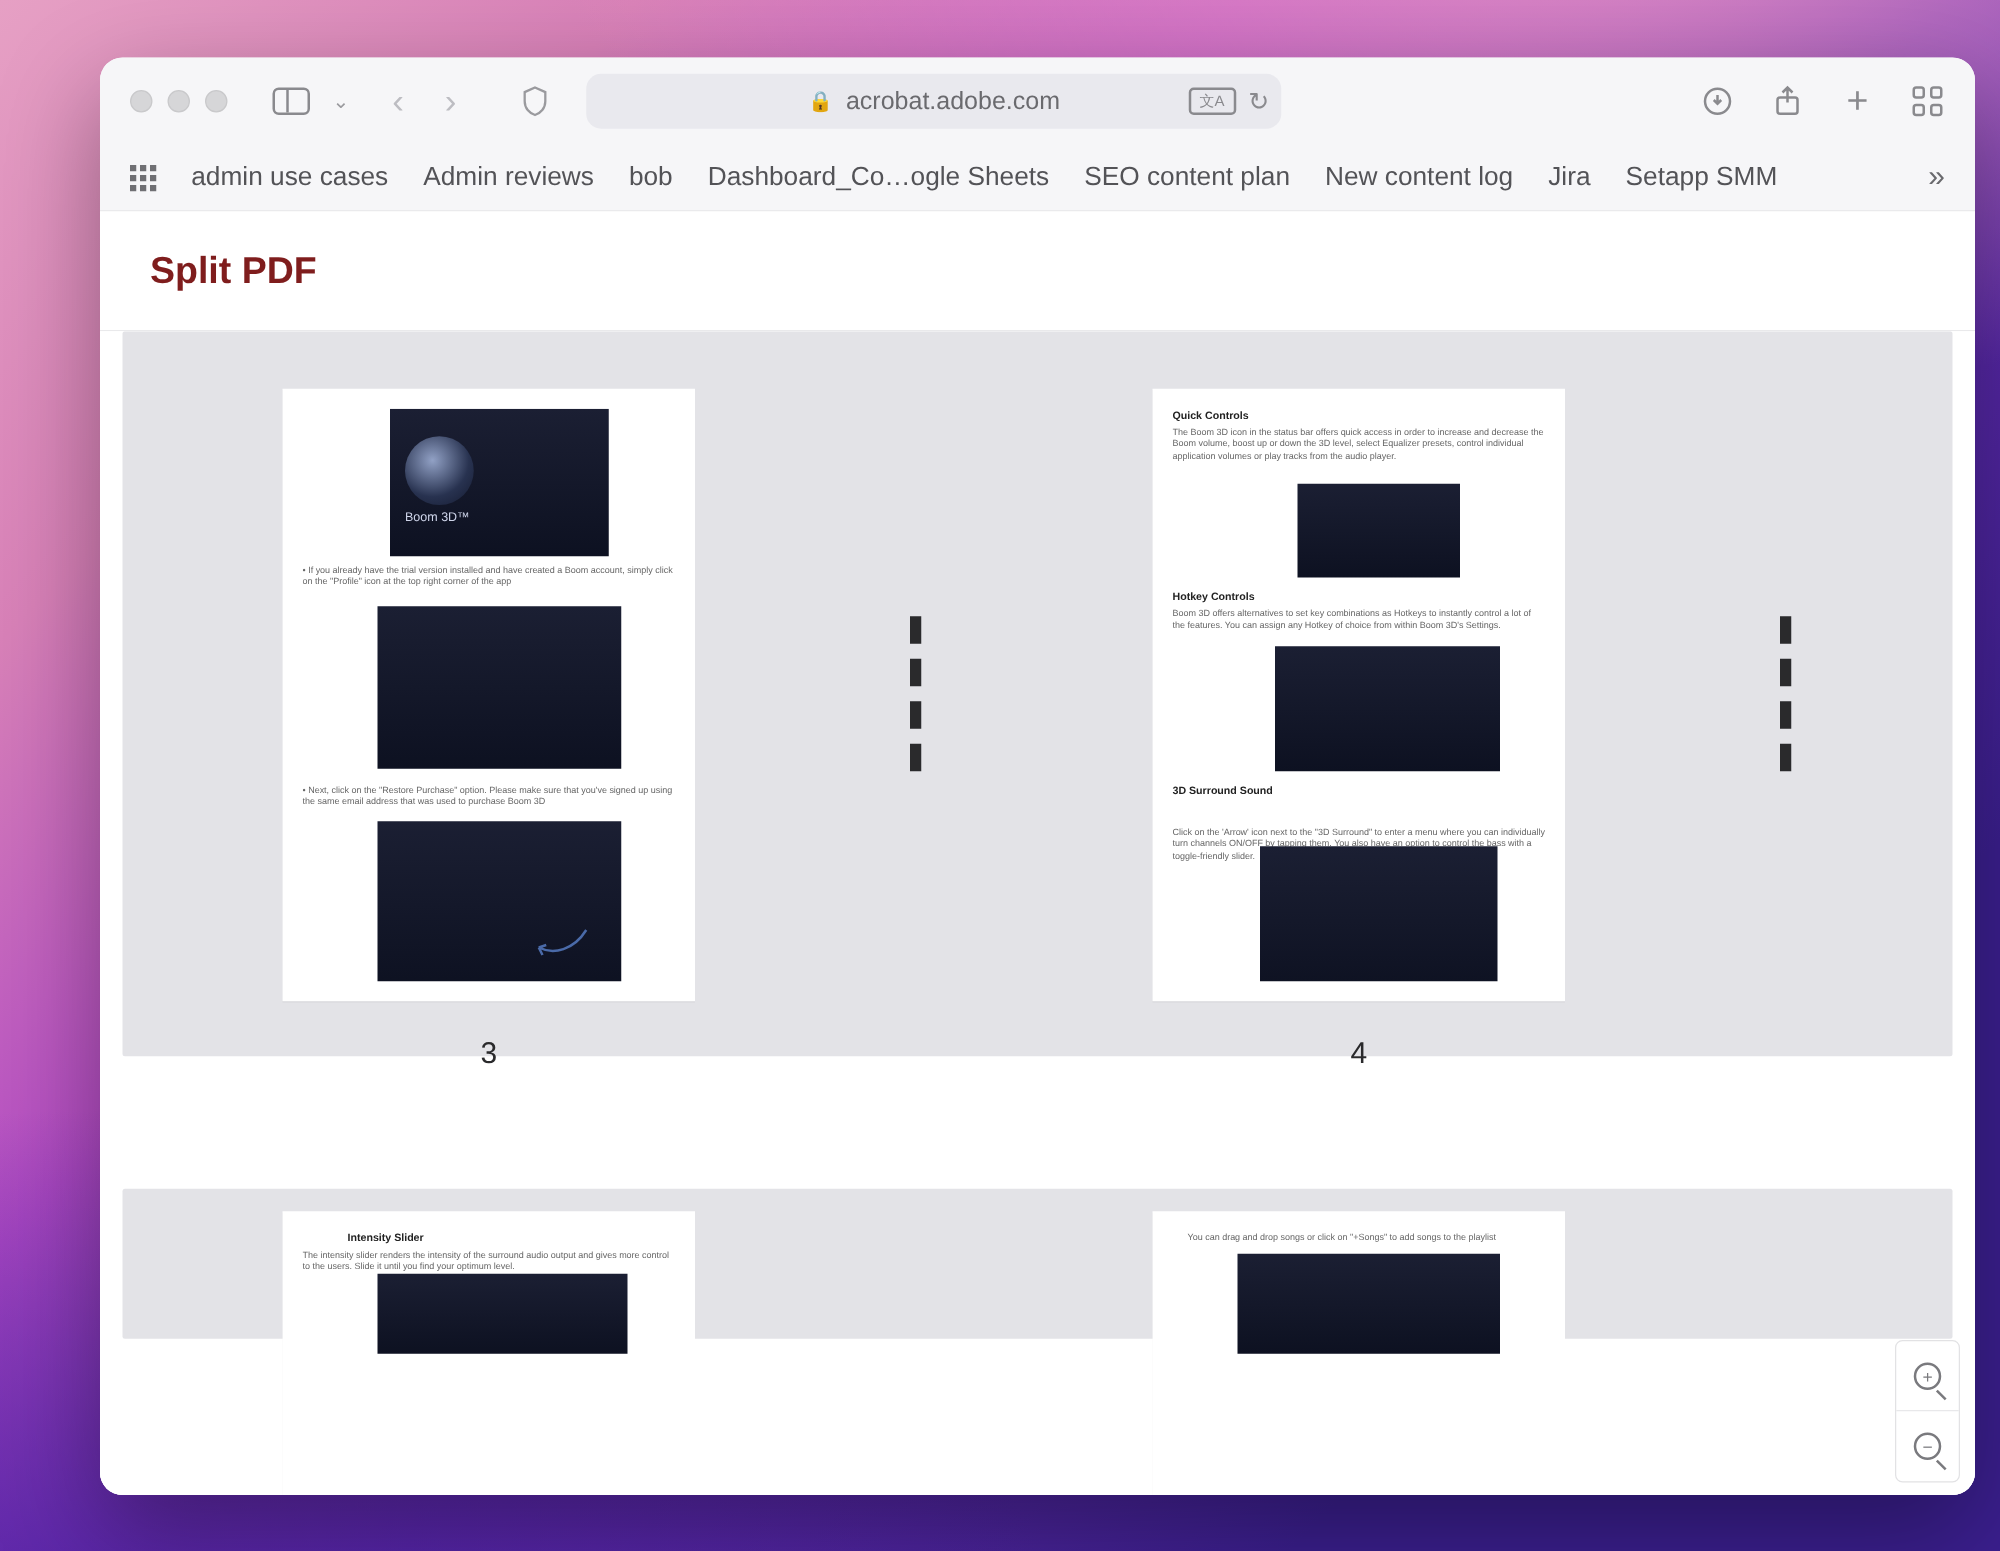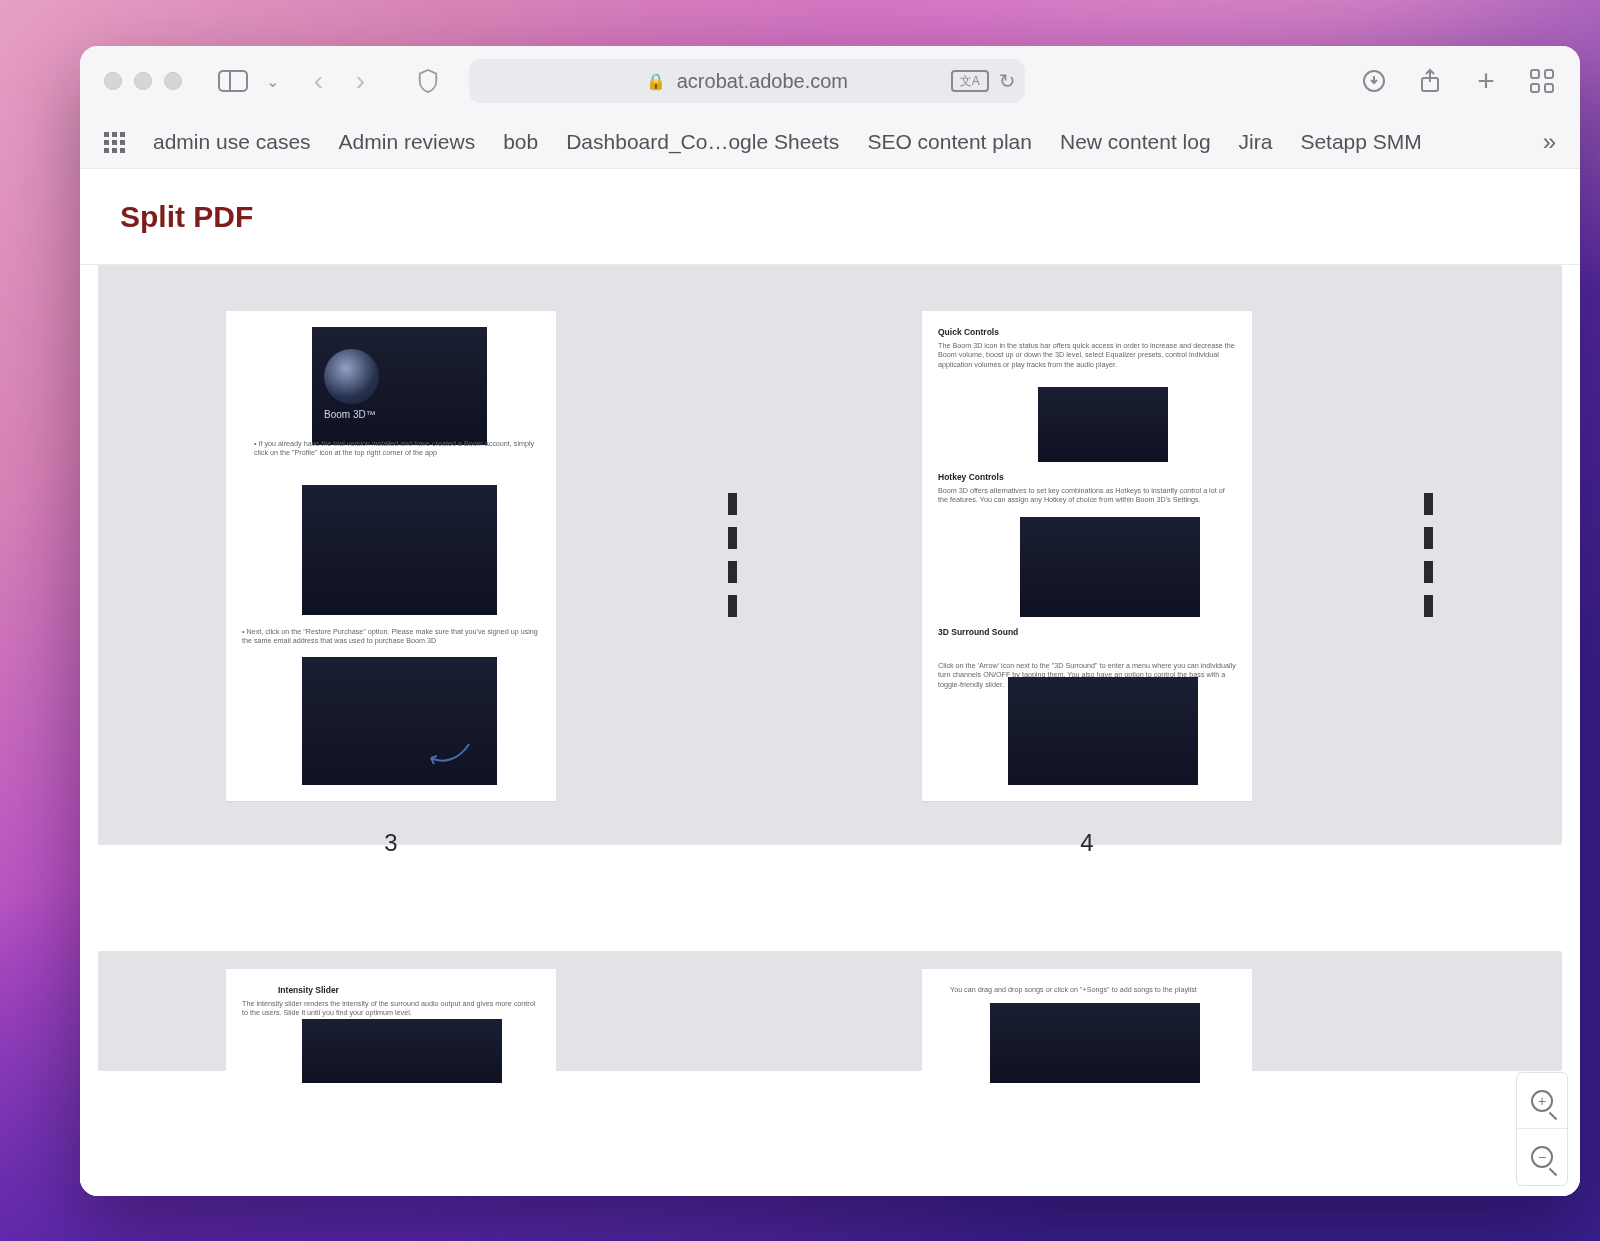--- a/index.html
+++ b/index.html
@@ -270,21 +270,21 @@
     <div class="workarea">
 
       <div class="thumbs-row top">
 
         <div class="thumb" style="left:128px; top:46px; width:330px; height:490px;">
           <div class="content">
             <div class="darkbox t3-img1">
               <div class="t3-face"></div>
               <div class="t3-logo">Boom 3D™</div>
             </div>
-            <div class="mini-text" style="position:absolute; left:0; top:112px; right:0;margin-left:12px;">• If you already have the trial version installed and have created a Boom account, simply click on the "Profile" icon at the top right corner of the app</div>
+            <div class="mini-text" style="position:absolute; left:0; top:124px; right:0;">• If you already have the trial version installed and have created a Boom account, simply click on the "Profile" icon at the top right corner of the app</div>
             <div class="darkbox t3-img2"></div>
             <div class="mini-text" style="position:absolute; left:0; top:300px; right:0;">• Next, click on the "Restore Purchase" option. Please make sure that you've signed up using the same email address that was used to purchase Boom 3D</div>
             <div class="darkbox t3-img3">
               <div class="arrow-draw"><svg viewBox="0 0 46 30">
                     <path d="M44 4 C 34 20, 18 24, 6 18 M6 18 l6 -2 M6 18 l3 6"></path>
                   </svg></div>
             </div>
           </div>
           <div class="page-num">3</div>
         </div>

